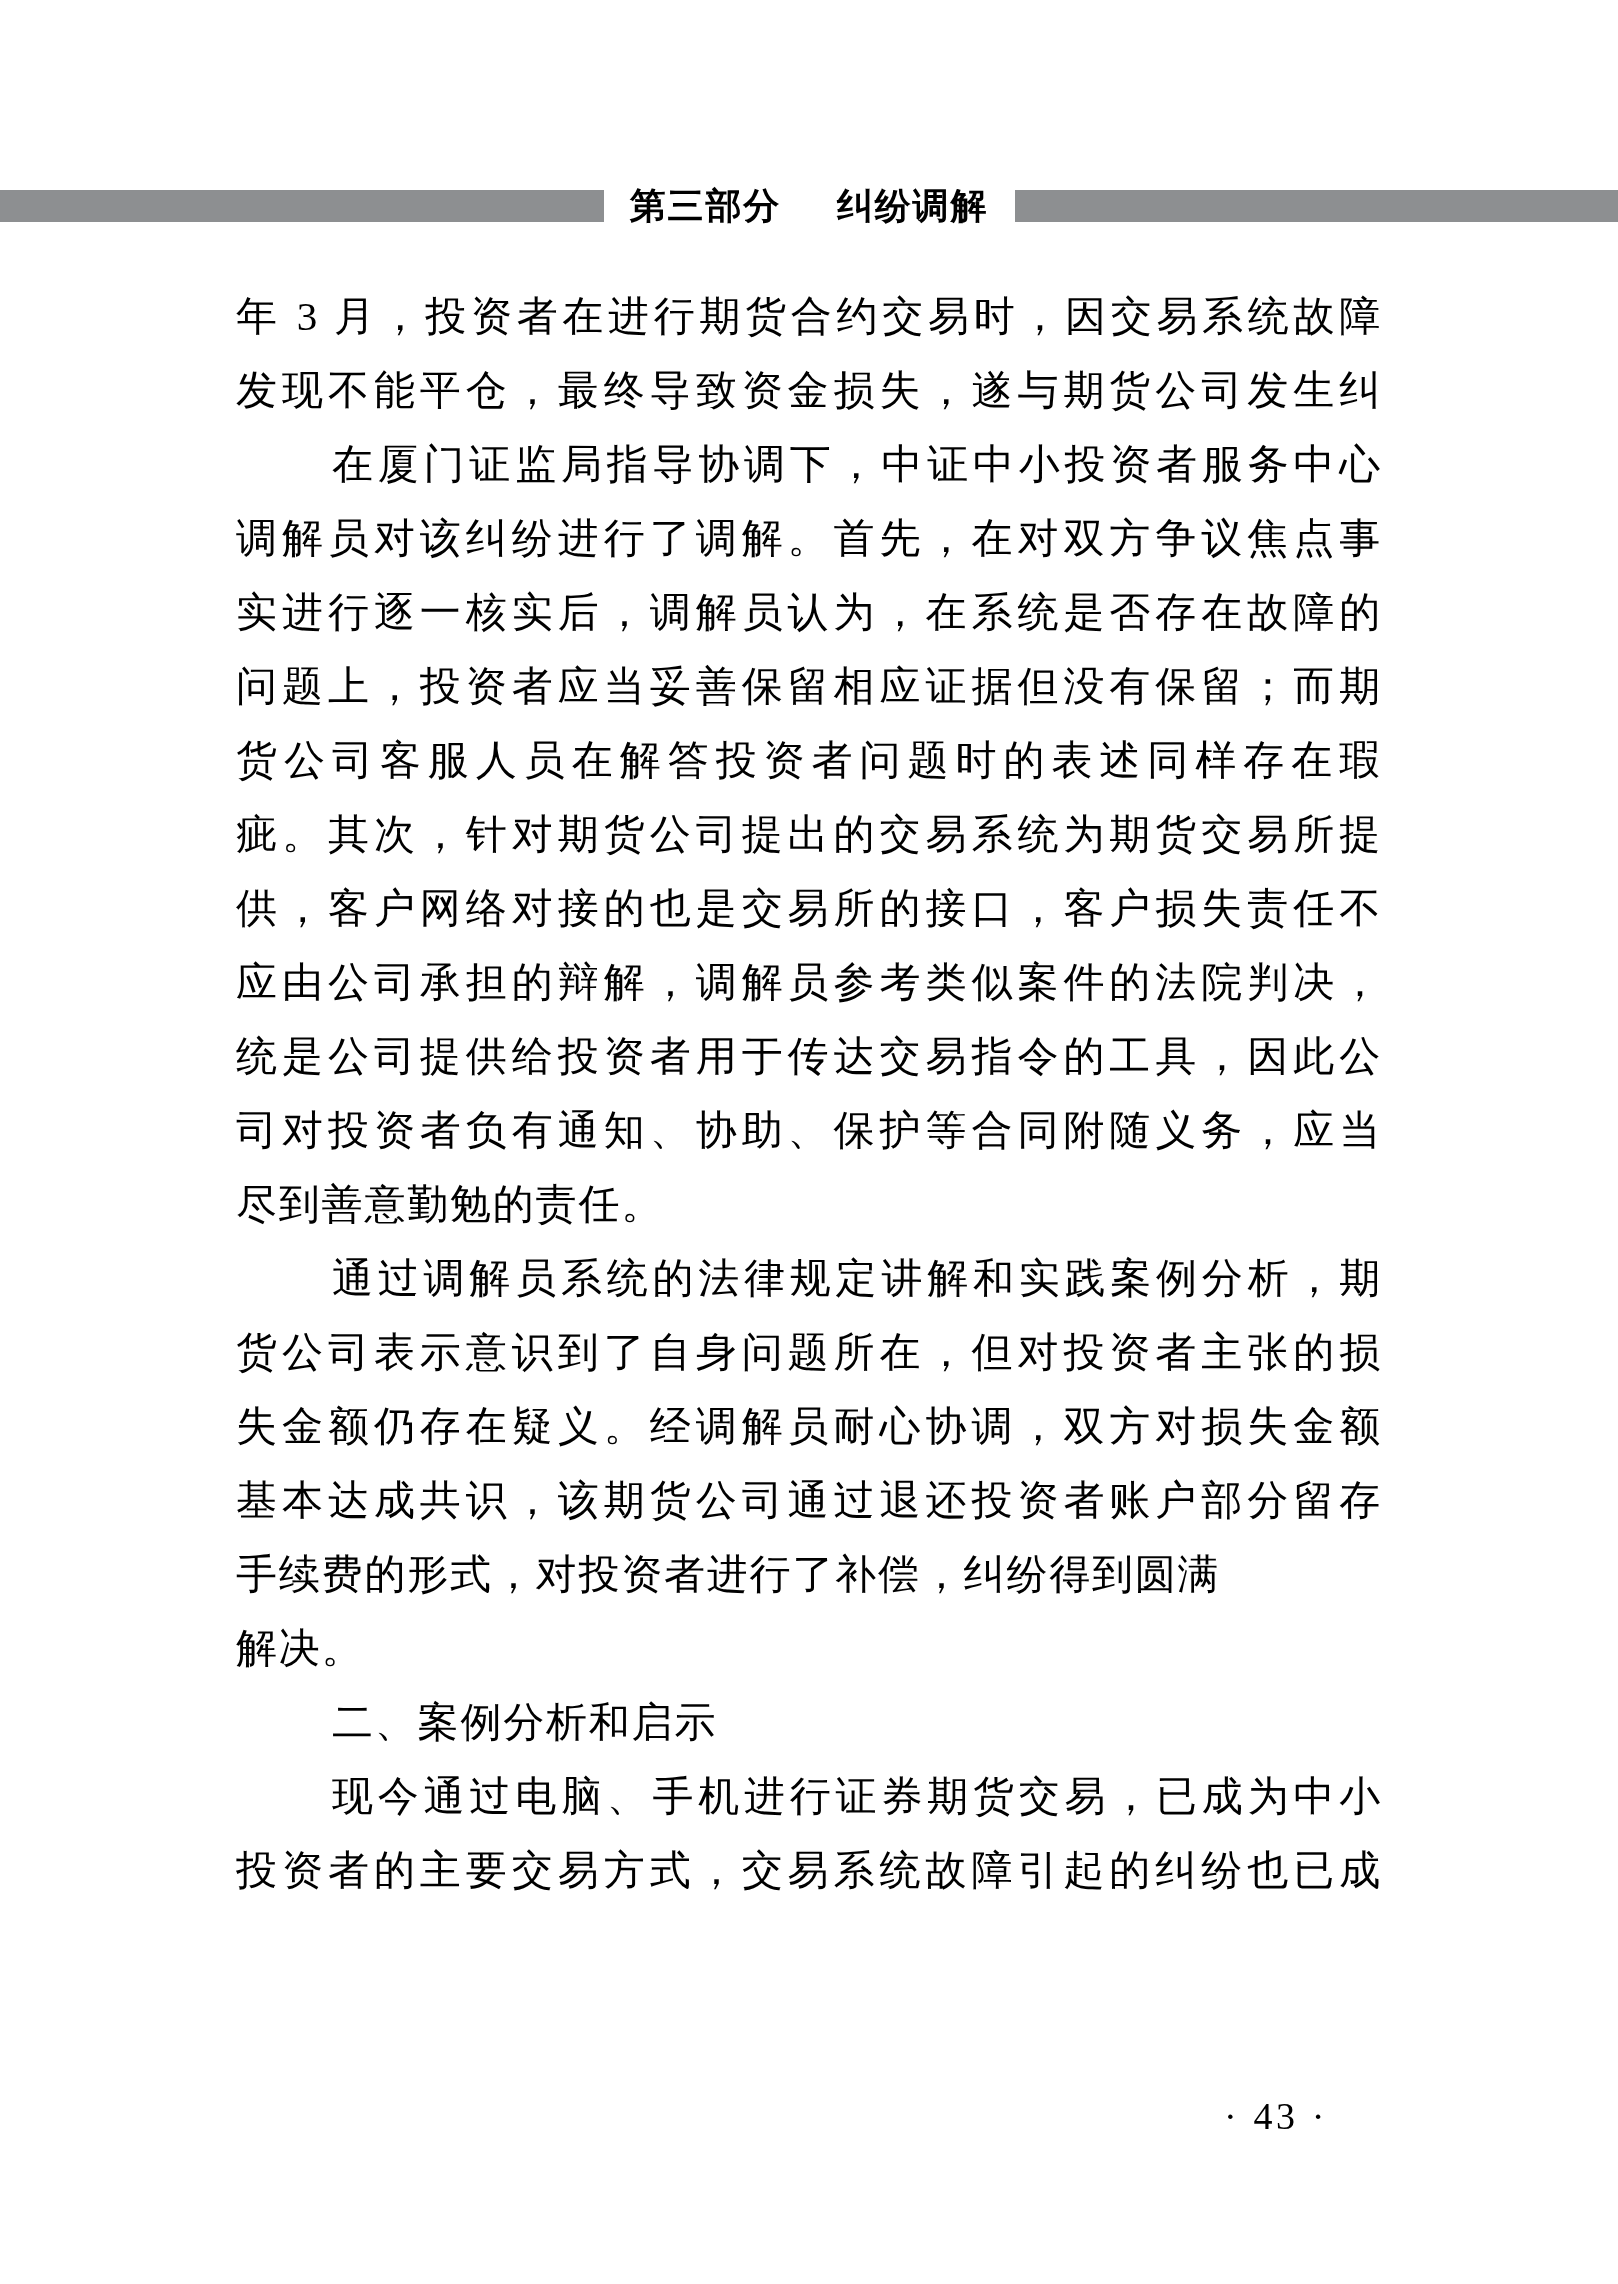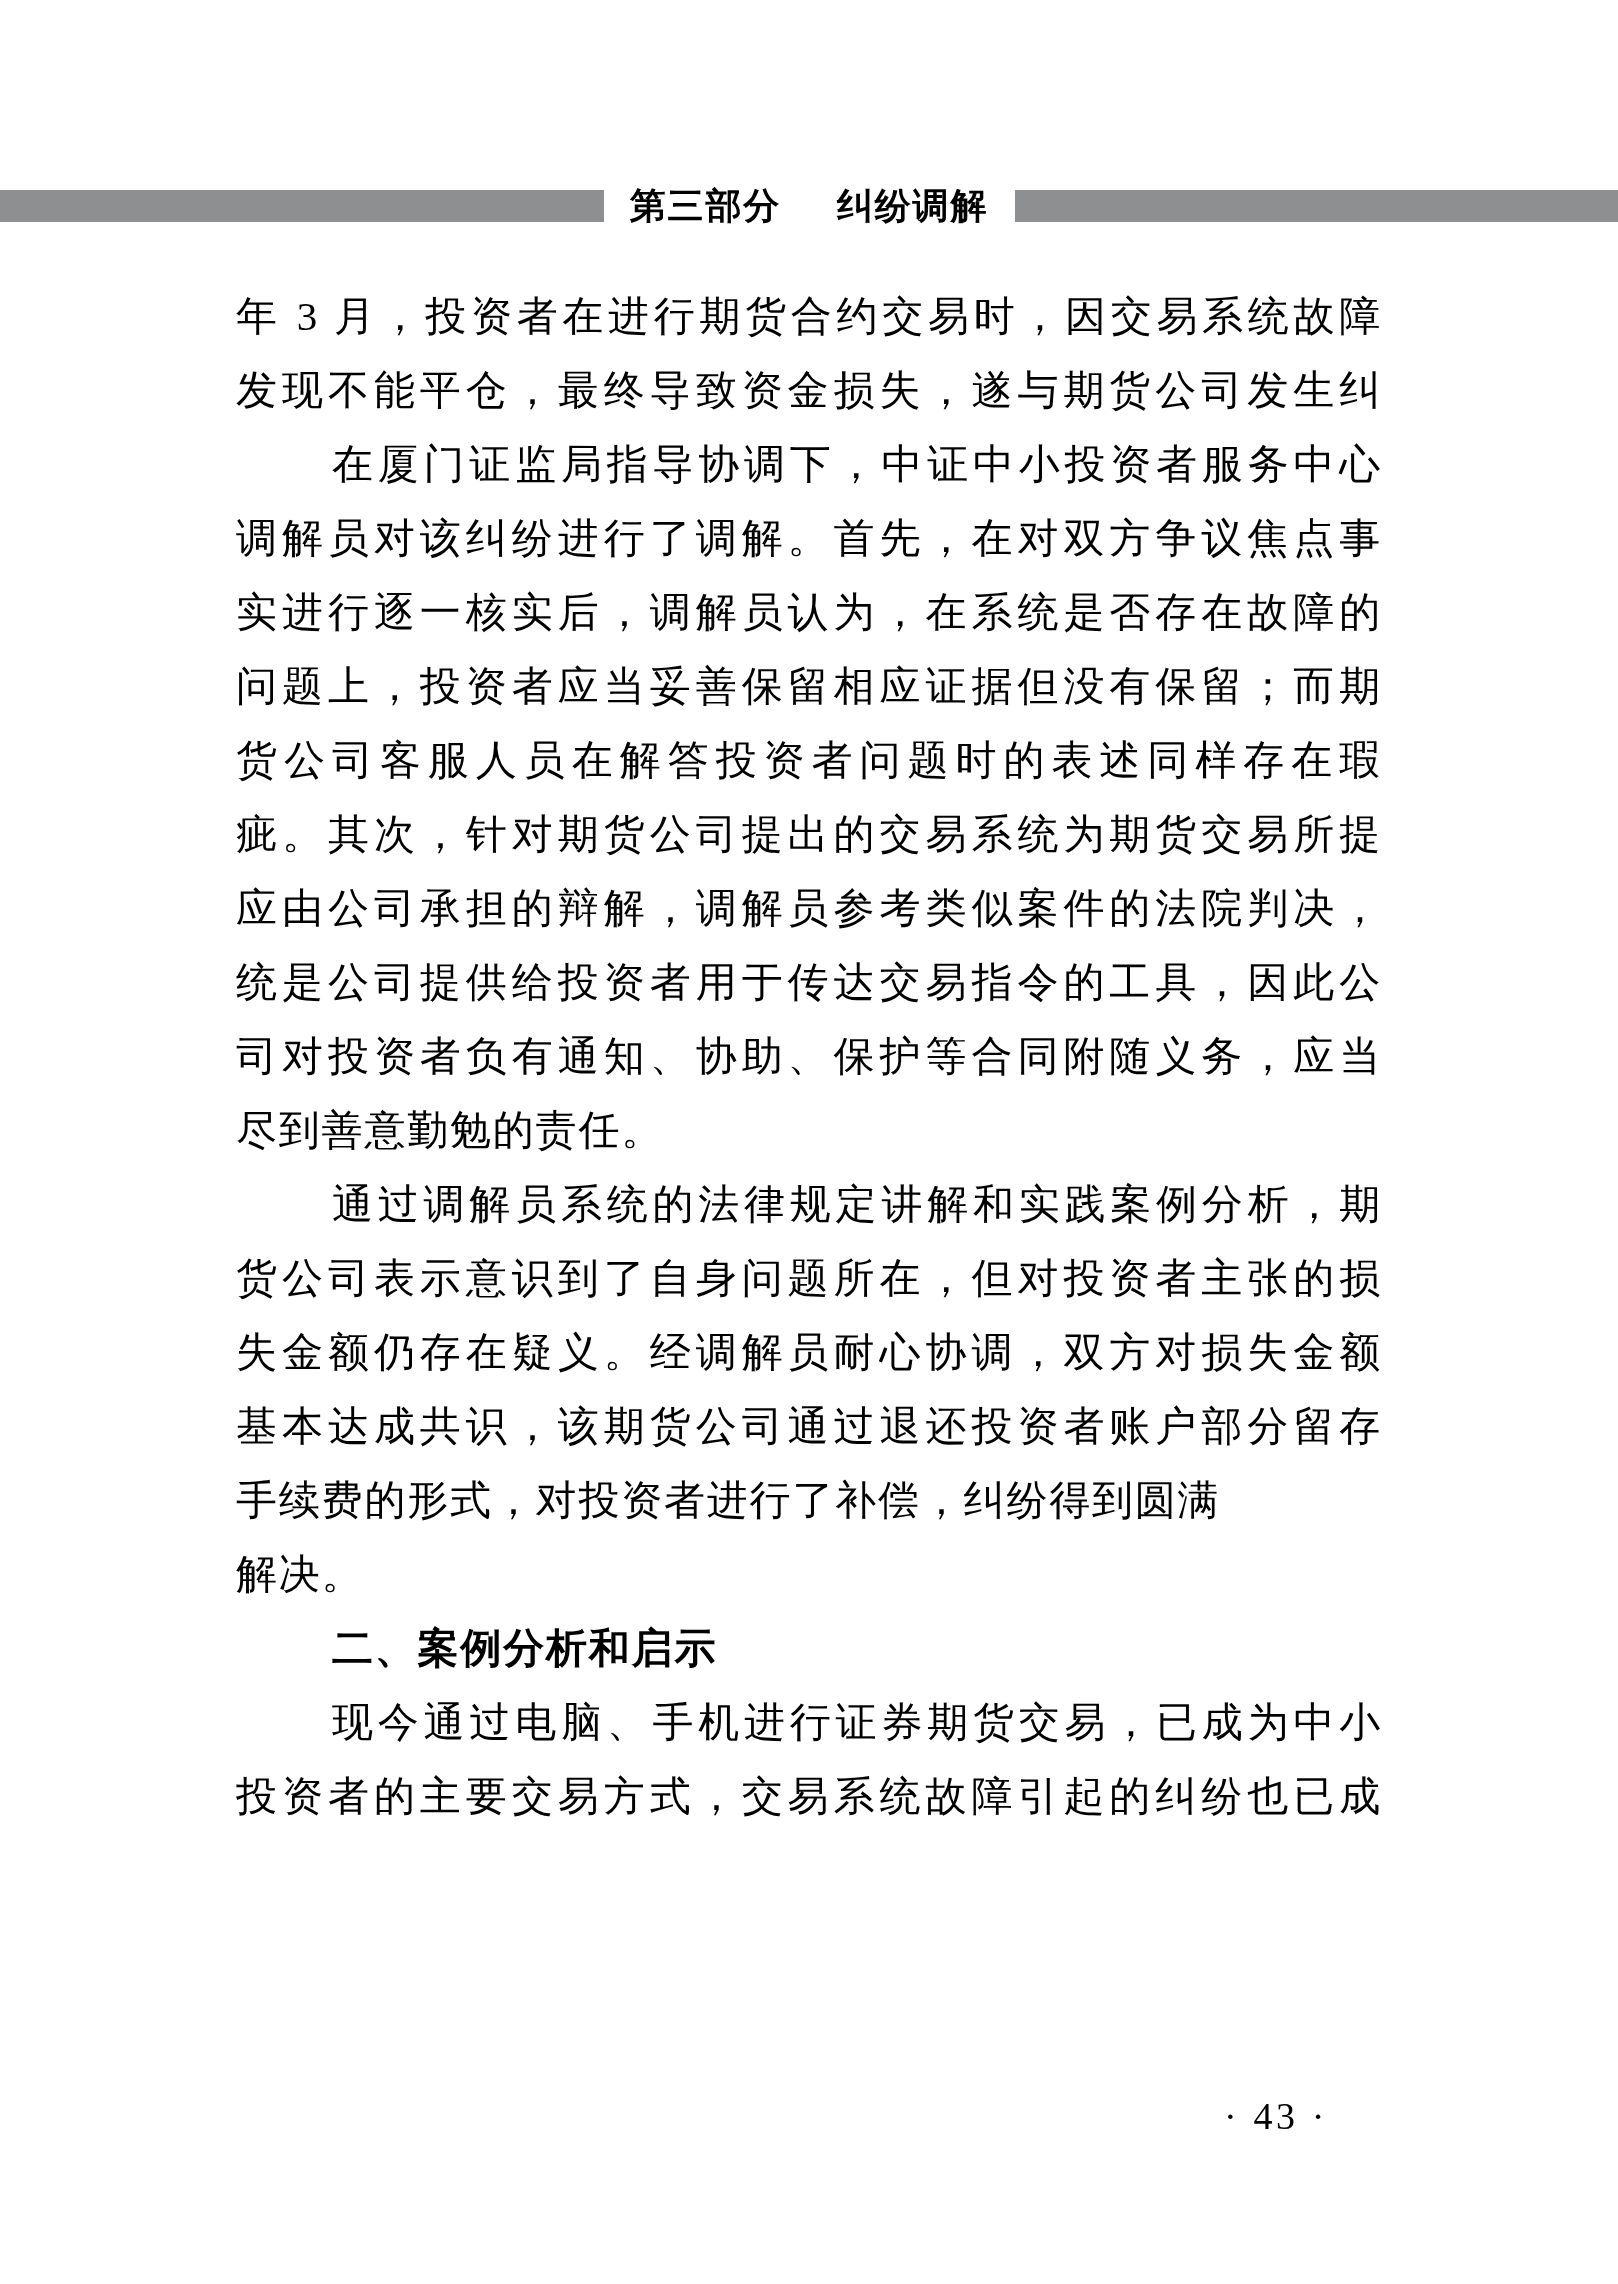--- a/index.html
+++ b/index.html
@@ -60,21 +60,21 @@
   }
   .ln {
     text-align: justify;
     text-align-last: justify;
   }
   .ln.end { text-align-last: left; }
   .ln.ind { text-indent: 96px; }
   .heading {
     margin: 0;
     font-family: "Liberation Sans", "DejaVu Sans", sans-serif;
-    font-weight: bold;
+    font-weight: normal;
     font-size: 41px;
     line-height: 74px;
     letter-spacing: 1.8px;
     text-indent: 96px;
   }
 
   
   .page-number {
     position: absolute;
     top: 2048px;
@@ -105,20 +105,21 @@
 
     <div class="ln">年 3 月，投资者在进行期货合约交易时，因交易系统故障</div>
     <div class="ln">发现不能平仓，最终导致资金损失，遂与期货公司发生纠</div>
 
     <div class="ln ind">在厦门证监局指导协调下，中证中小投资者服务中心</div>
     <div class="ln">调解员对该纠纷进行了调解。首先，在对双方争议焦点事</div>
     <div class="ln">实进行逐一核实后，调解员认为，在系统是否存在故障的</div>
     <div class="ln">问题上，投资者应当妥善保留相应证据但没有保留；而期</div>
     <div class="ln">货公司客服人员在解答投资者问题时的表述同样存在瑕</div>
     <div class="ln">疵。其次，针对期货公司提出的交易系统为期货交易所提</div>
+    <div class="ln">供，客户网络对接的也是交易所的接口，客户损失责任不</div>
     <div class="ln">应由公司承担的辩解，调解员参考类似案件的法院判决，</div>
     <div class="ln">统是公司提供给投资者用于传达交易指令的工具，因此公</div>
     <div class="ln">司对投资者负有通知、协助、保护等合同附随义务，应当</div>
     <div class="ln end">尽到善意勤勉的责任。</div>
 
     <div class="ln ind">通过调解员系统的法律规定讲解和实践案例分析，期</div>
     <div class="ln">货公司表示意识到了自身问题所在，但对投资者主张的损</div>
     <div class="ln">失金额仍存在疑义。经调解员耐心协调，双方对损失金额</div>
     <div class="ln">基本达成共识，该期货公司通过退还投资者账户部分留存</div>
     <div class="ln end">手续费的形式，对投资者进行了补偿，纠纷得到圆满</div>

